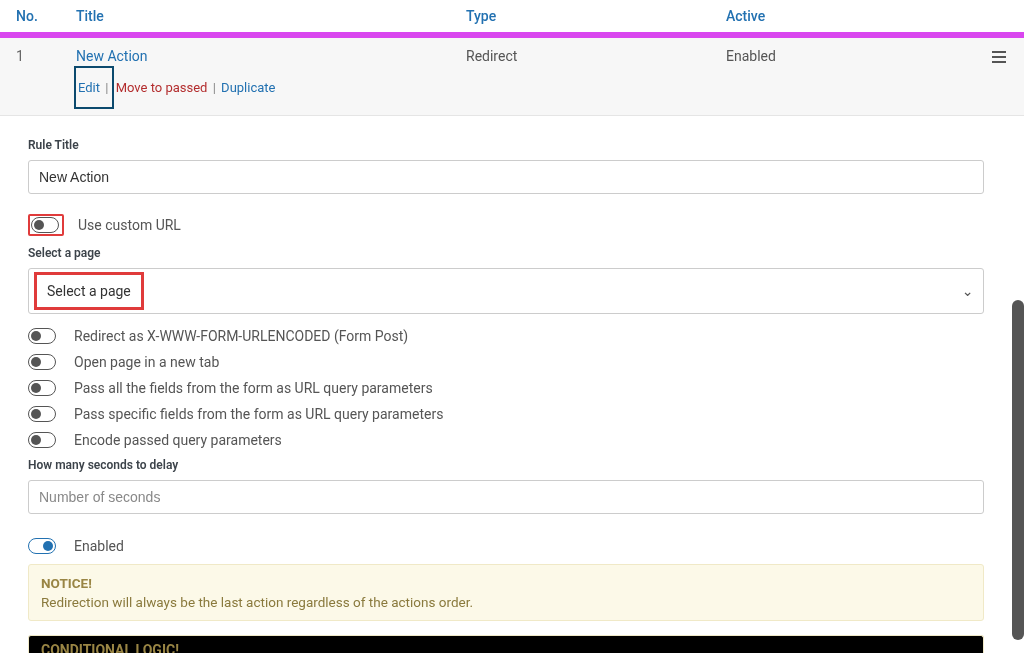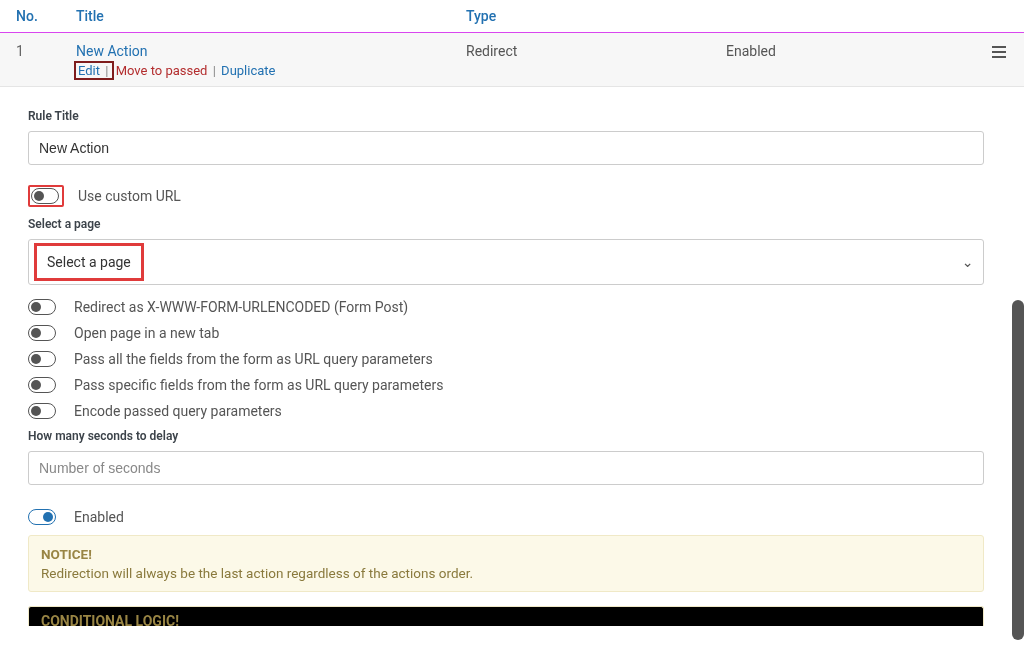--- a/index.html
+++ b/index.html
@@ -7,21 +7,21 @@
     font-family: -apple-system, BlinkMacSystemFont, "Segoe UI", Roboto, Helvetica, Arial, sans-serif;
     font-size: 14px;
     color: #555;
     background: #fff;
     width: 1024px;
   }
   .table-head {
     display: flex;
     align-items: flex-end;
     padding: 8px 16px;
-    border-bottom: 1px solid #d946ef;
+    border-bottom: 6px solid #d946ef;
     color: #2271b1;
     font-weight: 500;
   }
   .col-no { width: 60px; }
   .col-title { width: 390px; }
   .col-type { width: 260px; }
   .col-active { flex: 1; }
   .col-drag { width: 30px; text-align: right; }
   .table-row {
     display: flex;
@@ -30,21 +30,21 @@
     background: #f7f7f7;
     border-bottom: 1px solid #e5e5e5;
     color: #555;
   }
   .table-row .col-no { color: #666; }
   .title-link { color: #2271b1; cursor: pointer; }
   .row-actions { margin-top: 4px; font-size: 13px; }
   .row-actions .link { color: #2271b1; cursor: pointer; }
   .row-actions .link.trash { color: #b32d2e; }
   .row-actions .sep { color: #888; padding: 0 2px; }
-  .highlight-red { border: 2px solid #7f1d1d; padding: 0 2px; margin: -2px; display: inline-block; }
+  .highlight-red { border: 2px solid #0c4a6e; padding: 12px 2px; margin: -2px; display: inline-block; }
 
   .editor { padding: 12px 20px 0 28px; }
   .field-label { font-weight: 600; color: #3c434a; margin: 10px 0 8px 0; font-size: 12px; }
   .text-input {
     width: 98%;
     border: 1px solid #ccc;
     border-radius: 3px;
     padding: 8px 10px;
     font-size: 14px;
     color: #333;
@@ -140,20 +140,21 @@
   svg.drag { width: 18px; height: 18px; }
   .drag line { stroke: #555; stroke-width: 2; }
 </style>
 </head>
 <body>
 
 <div class="table-head">
   <div class="col-no">No.</div>
   <div class="col-title">Title</div>
   <div class="col-type">Type</div>
+  <div class="col-active">Active</div>
 </div>
 
 <div class="table-row">
   <div class="col-no">1</div>
   <div class="col-title">
     <div class="title-link">New Action</div>
     <div class="row-actions">
       <span class="highlight-red">
         <span class="link">Edit</span>
         <span class="sep">|</span>

